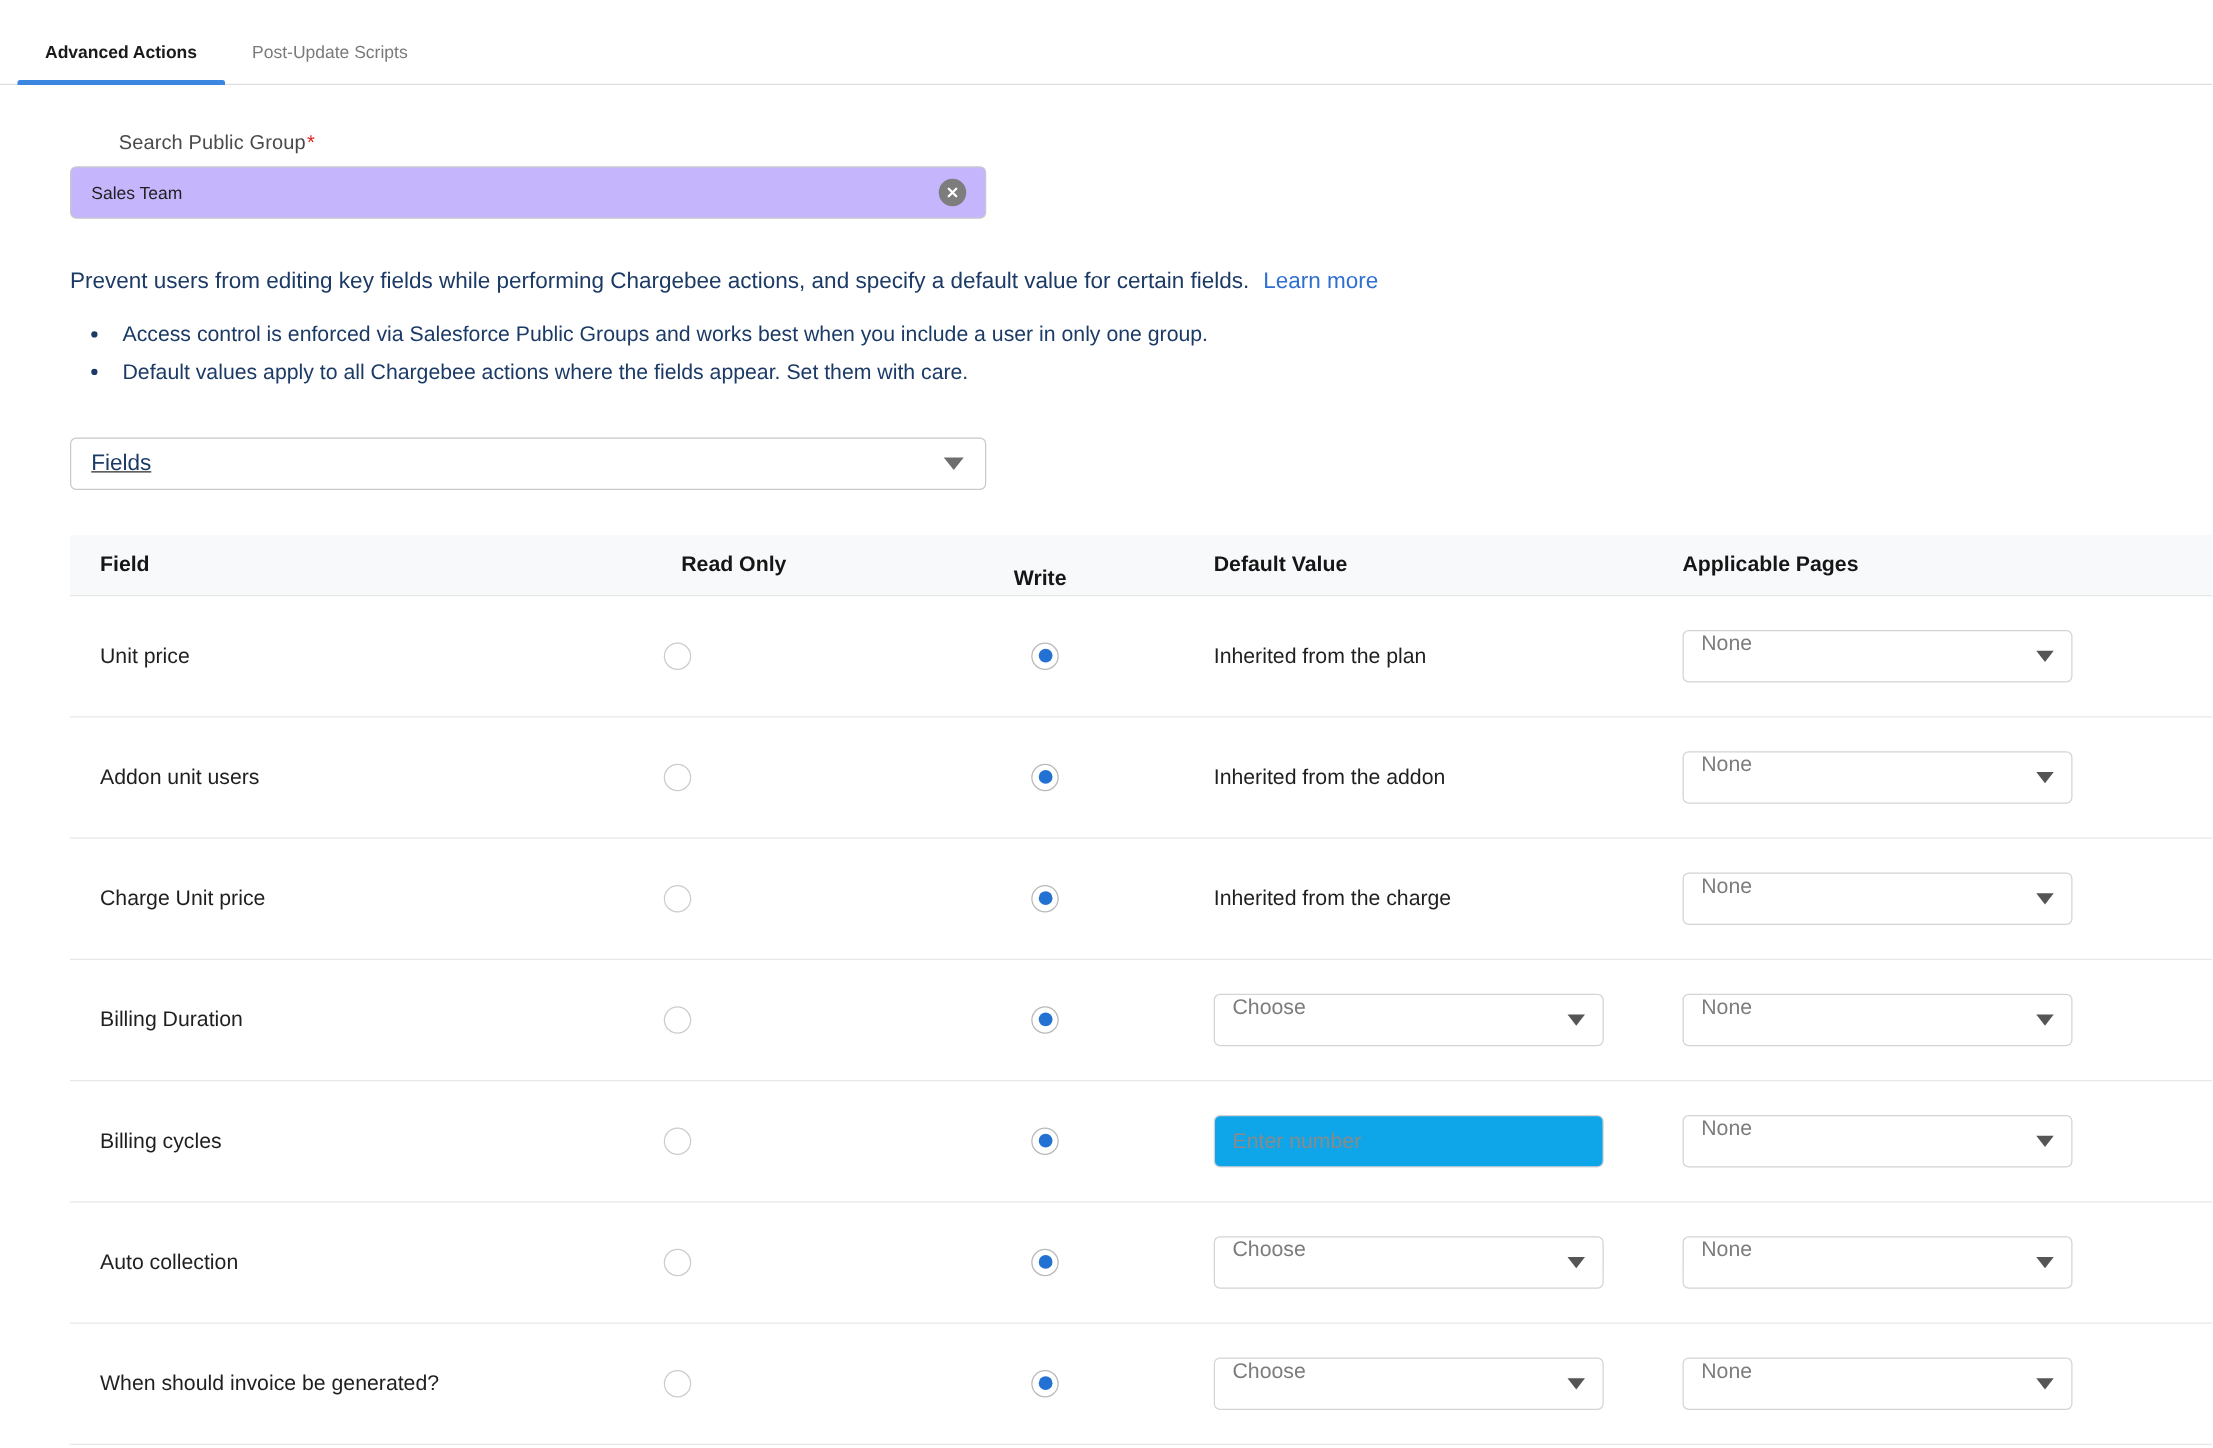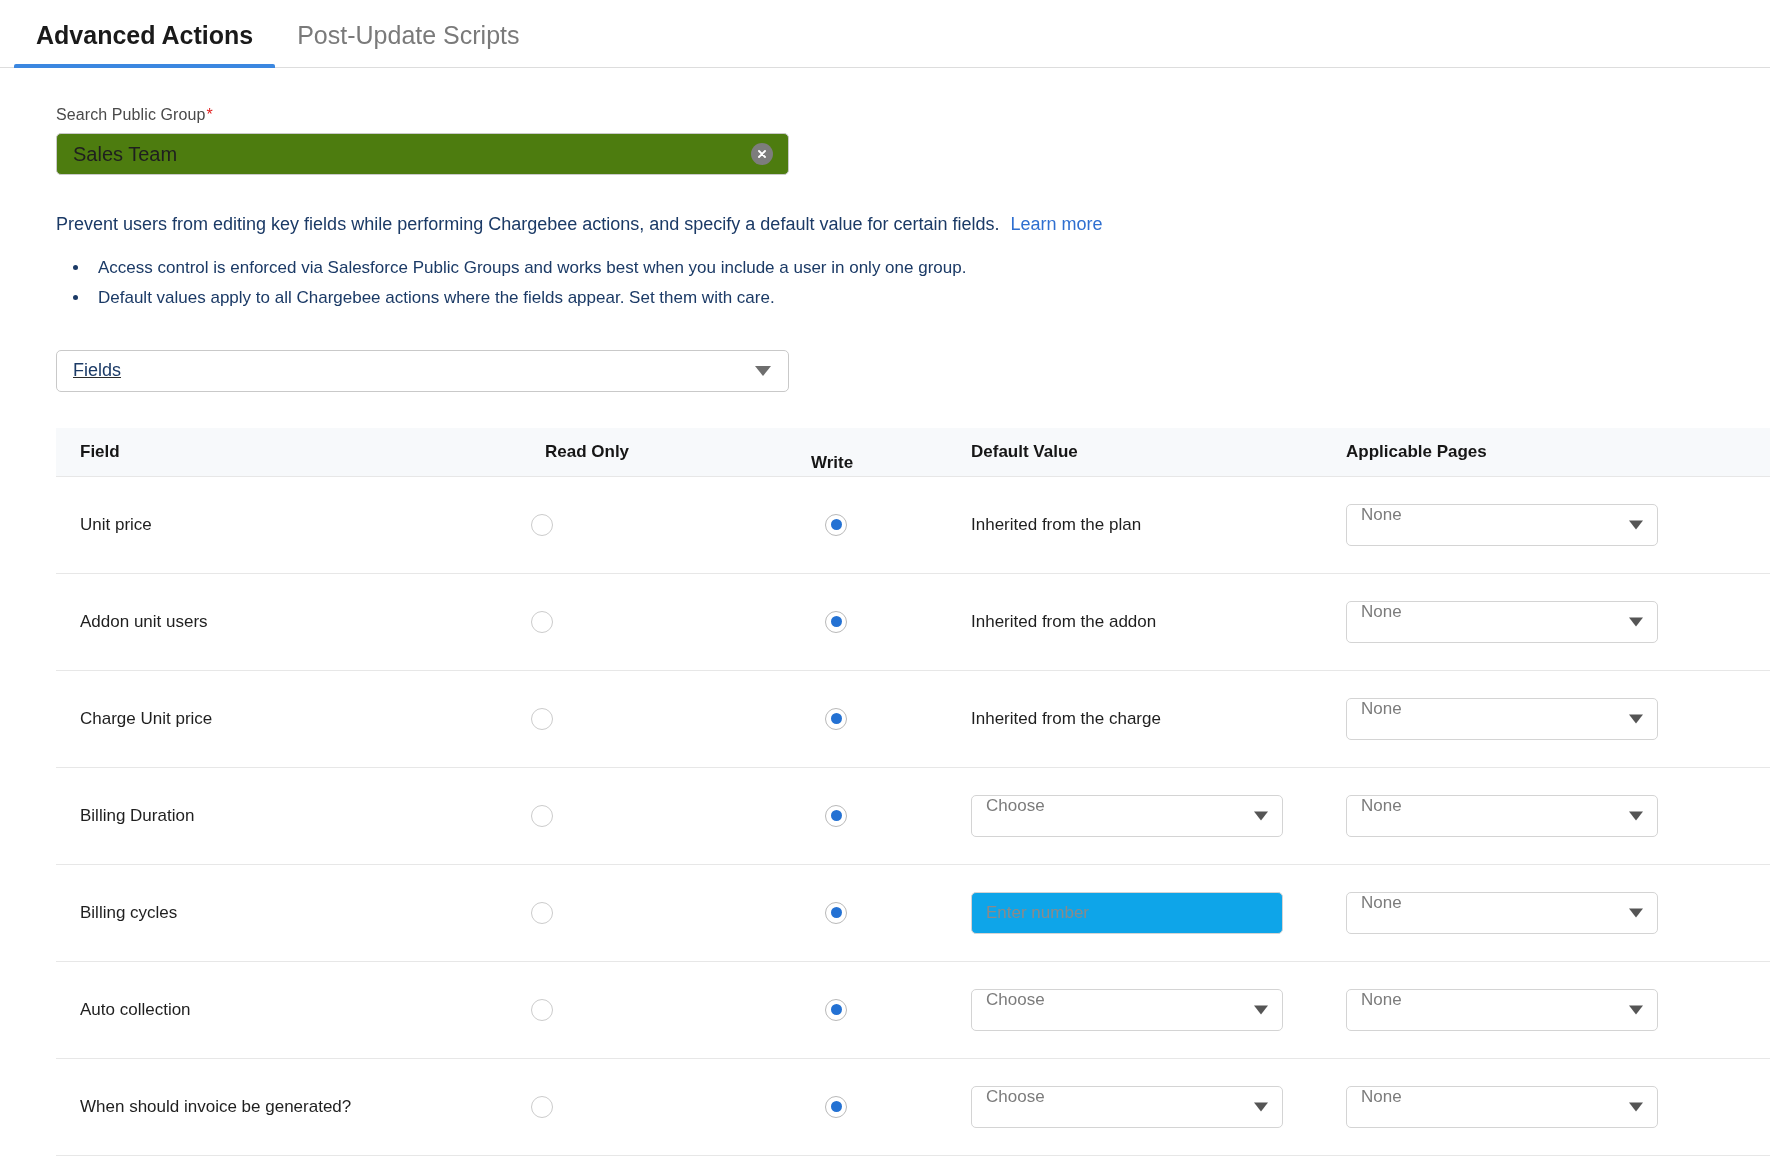--- a/index.html
+++ b/index.html
@@ -21,21 +21,21 @@
   .tabbar {
     position: relative;
     height: 68px;
     padding: 0 0 0 14px;
     display: flex;
     align-items: flex-end;
     border-bottom: 1px solid #dddddd;
   }
   .tab {
     position: relative;
-    font-size: 25px;
+    font-size: 14px;
     line-height: 1;
     padding: 0 22px 19px 22px;
     color: #7a7a7a;
     cursor: pointer;
     white-space: nowrap;
   }
   .tab.active {
     color: #1a1a1a;
     font-weight: bold;
   }
@@ -49,39 +49,40 @@
   }
 
   
   .content { padding: 0 0 0 56px; }
 
   .field-label {
     margin-top: 38px;
     font-size: 16px;
     color: #4a4a4a;
     letter-spacing: .1px;
+    margin-left: 39px;
   }
   .req { color: #e02020; font-size: 16px; margin-left: 1px; }
 
   .search-wrap {
     margin-top: 9px;
     position: relative;
     width: 733px;
     height: 42px;
   }
   .search-input {
     width: 100%;
     height: 100%;
     border: 1px solid #c9c9c9;
     border-radius: 5px;
-    font-size: 20px;
+    font-size: 14px;
     font-family: "Liberation Sans", sans-serif;
     color: #1f1f1f;
     padding: 0 44px 0 16px;
-    background: #4d7c0f;
+    background: #c4b5fd;
     outline: none;
   }
   .clear-icon {
     position: absolute;
     right: 16px; top: 50%;
     transform: translateY(-50%);
     width: 22px; height: 22px;
     border-radius: 50%;
     background: #7d7d7d;
     display: flex;

